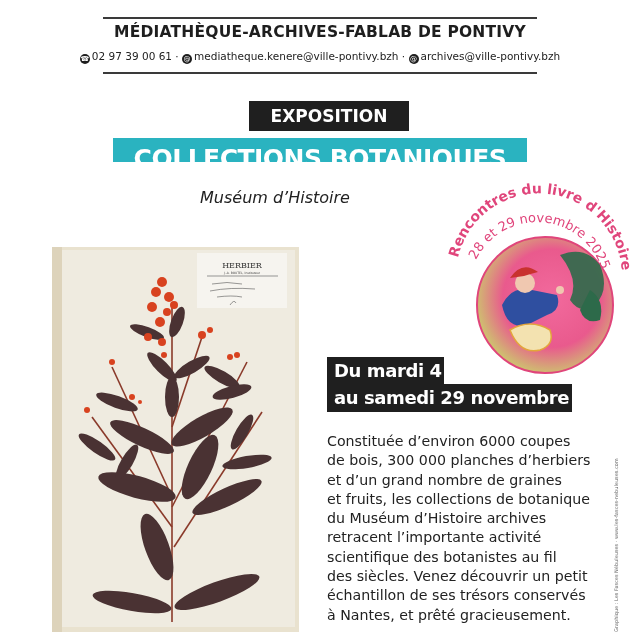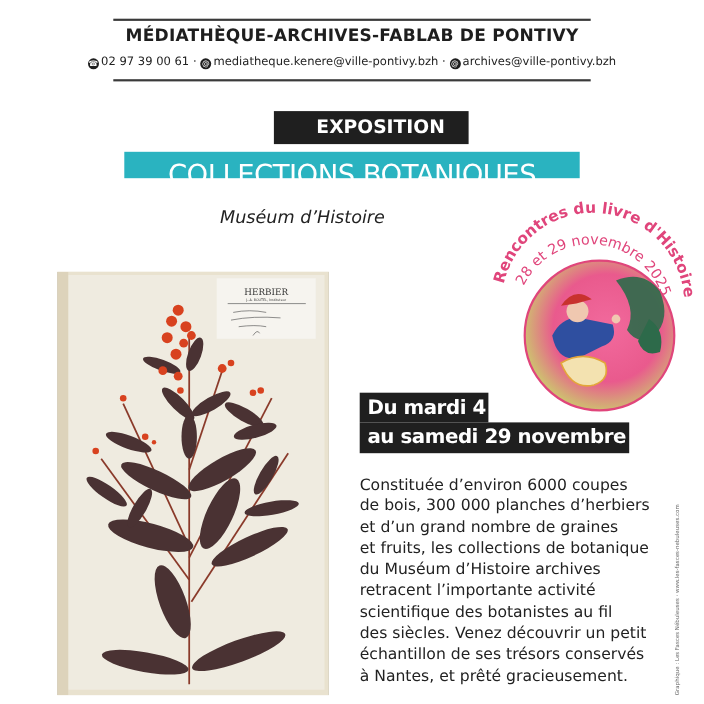--- a/index.html
+++ b/index.html
@@ -1,22 +1,22 @@
 <!DOCTYPE html>
 <html><head>
 <meta charset="utf-8">
 <style>
   html,body{margin:0;padding:0;}
   body{width:640px;height:640px;background:#ffffff;position:relative;overflow:hidden;font-family:"DejaVu Sans","Liberation Sans",sans-serif;color:#222;}
   .rule{position:absolute;left:103px;width:434px;height:2px;background:#3a3a3a;}
   .org{position:absolute;left:0;width:640px;top:23px;text-align:center;font-weight:bold;font-size:15.5px;letter-spacing:0.2px;color:#1e1e1e;}
   .contacts{position:absolute;left:0;width:640px;top:50px;text-align:center;font-size:10.5px;color:#222;white-space:nowrap;}
   .ic{display:inline-block;width:10px;height:10px;border-radius:50%;background:#1e1e1e;color:#fff;font-size:7px;line-height:10px;text-align:center;vertical-align:-1px;margin-right:2px;}
-  .expo{position:absolute;left:249px;top:101px;width:160px;height:30px;background:#1f1f1f;color:#fff;font-weight:bold;font-size:17px;text-align:center;line-height:31px;padding-left:17px;}
-  .title{position:absolute;left:113px;top:138px;width:414px;height:24px;background:#2ab3c0;color:#fff;font-weight:normal;font-size:25px;text-align:center;line-height:42px;letter-spacing:-0.5px;}
+  .expo{position:absolute;left:249px;top:101px;width:160px;height:30px;background:#1f1f1f;color:#fff;font-weight:bold;font-size:17px;text-align:center;line-height:31px;}
+  .title{position:absolute;left:113px;top:138px;width:414px;height:24px;background:#2ab3c0;color:#fff;font-weight:bold;font-size:25px;text-align:center;line-height:42px;letter-spacing:-0.5px;}
   .museum{position:absolute;left:200px;top:186px;width:240px;font-style:italic;font-size:16px;line-height:23px;color:#222;font-family:"DejaVu Sans",sans-serif;}
   .herbarium{position:absolute;left:52px;top:247px;width:247px;height:385px;background:#e9e2cf;box-shadow:inset 0 0 0 2px #b7b3aa;overflow:hidden;}
   .date{position:absolute;left:327px;}
   .date1{top:357px;width:117px;height:27px;background:#1f1f1f;}
   .date2{top:384px;width:245px;height:28px;background:#1f1f1f;}
   .date span{display:block;color:#fff;font-weight:bold;font-size:18px;line-height:27px;padding-left:7px;white-space:nowrap;letter-spacing:-0.4px;}
   .body{position:absolute;left:327px;top:432px;width:300px;font-size:14.2px;line-height:19.3px;color:#222;}
   .body div{white-space:nowrap;}
   .credit{position:absolute;left:613px;top:632px;transform-origin:0 0;transform:rotate(-90deg);font-size:5px;color:#666;white-space:nowrap;}
   .badge{position:absolute;left:440px;top:180px;width:200px;height:200px;}

